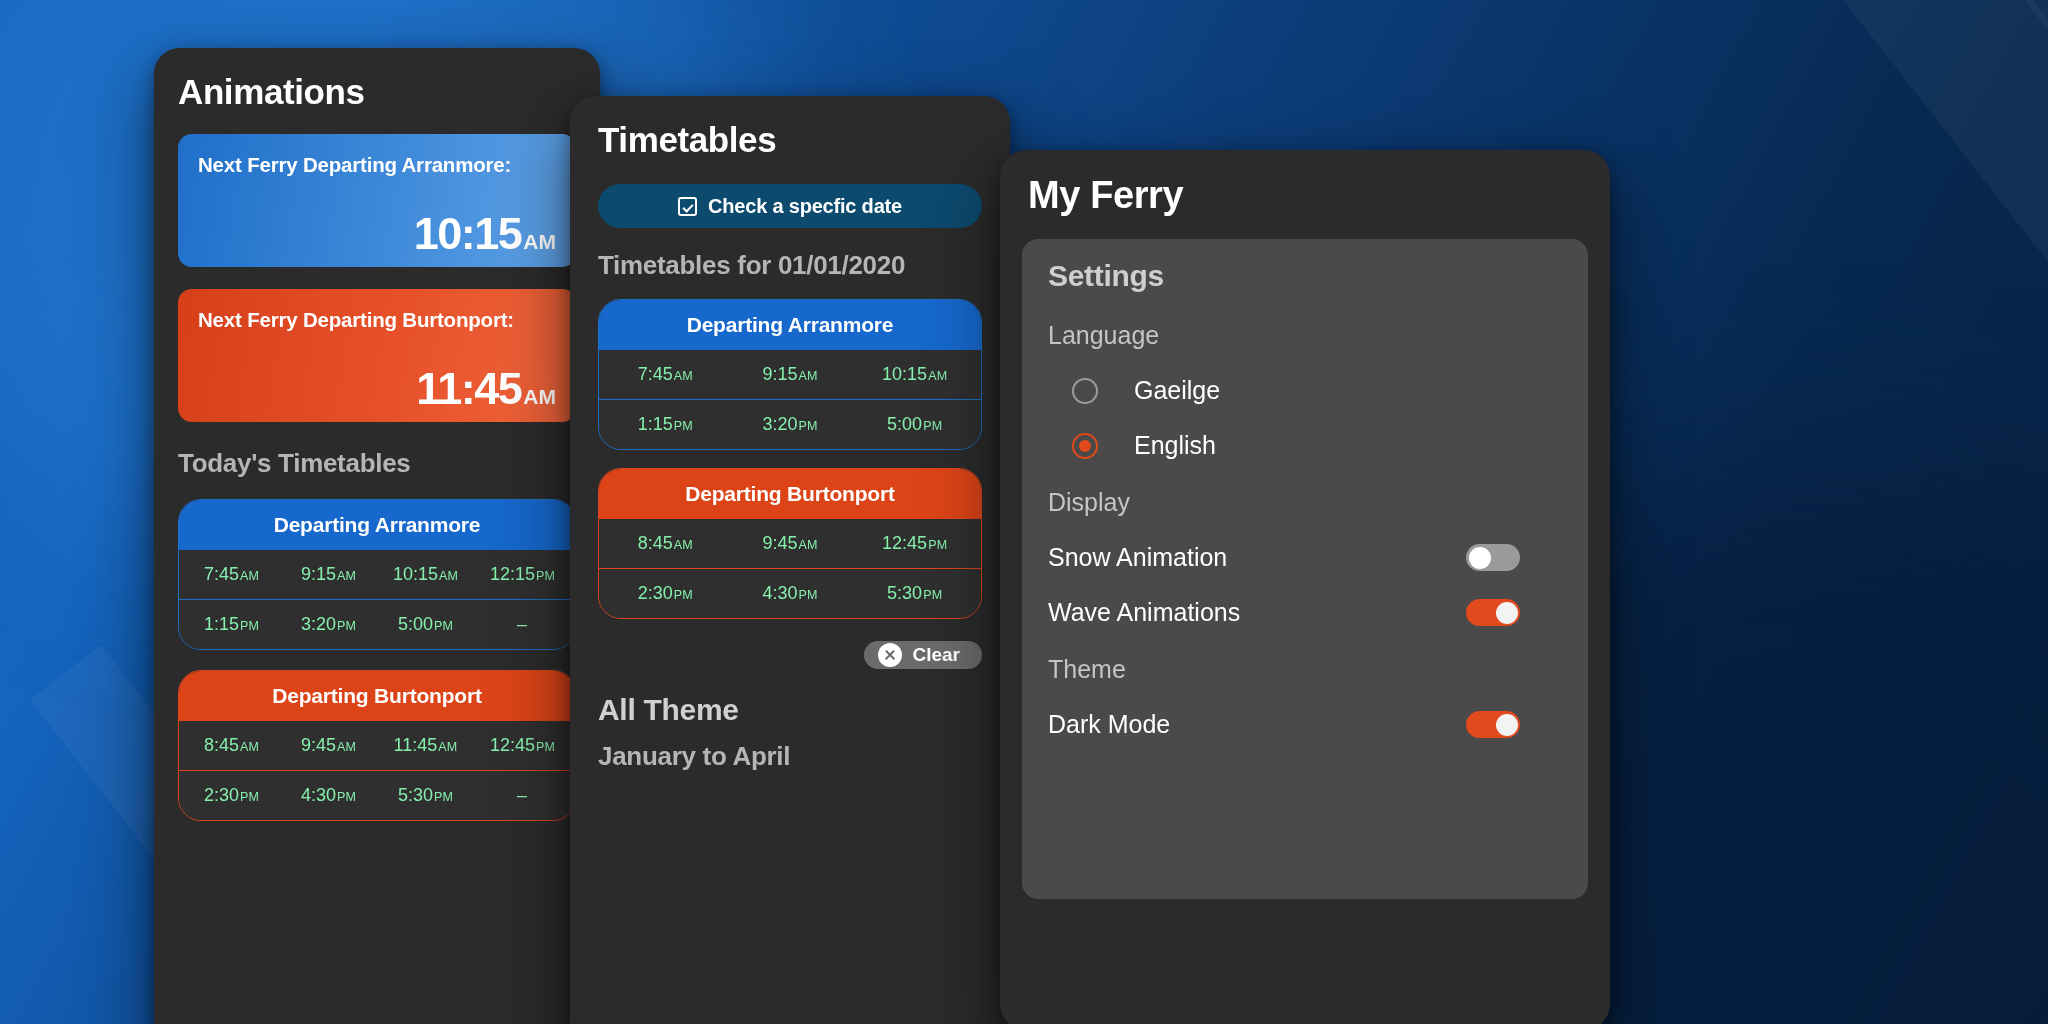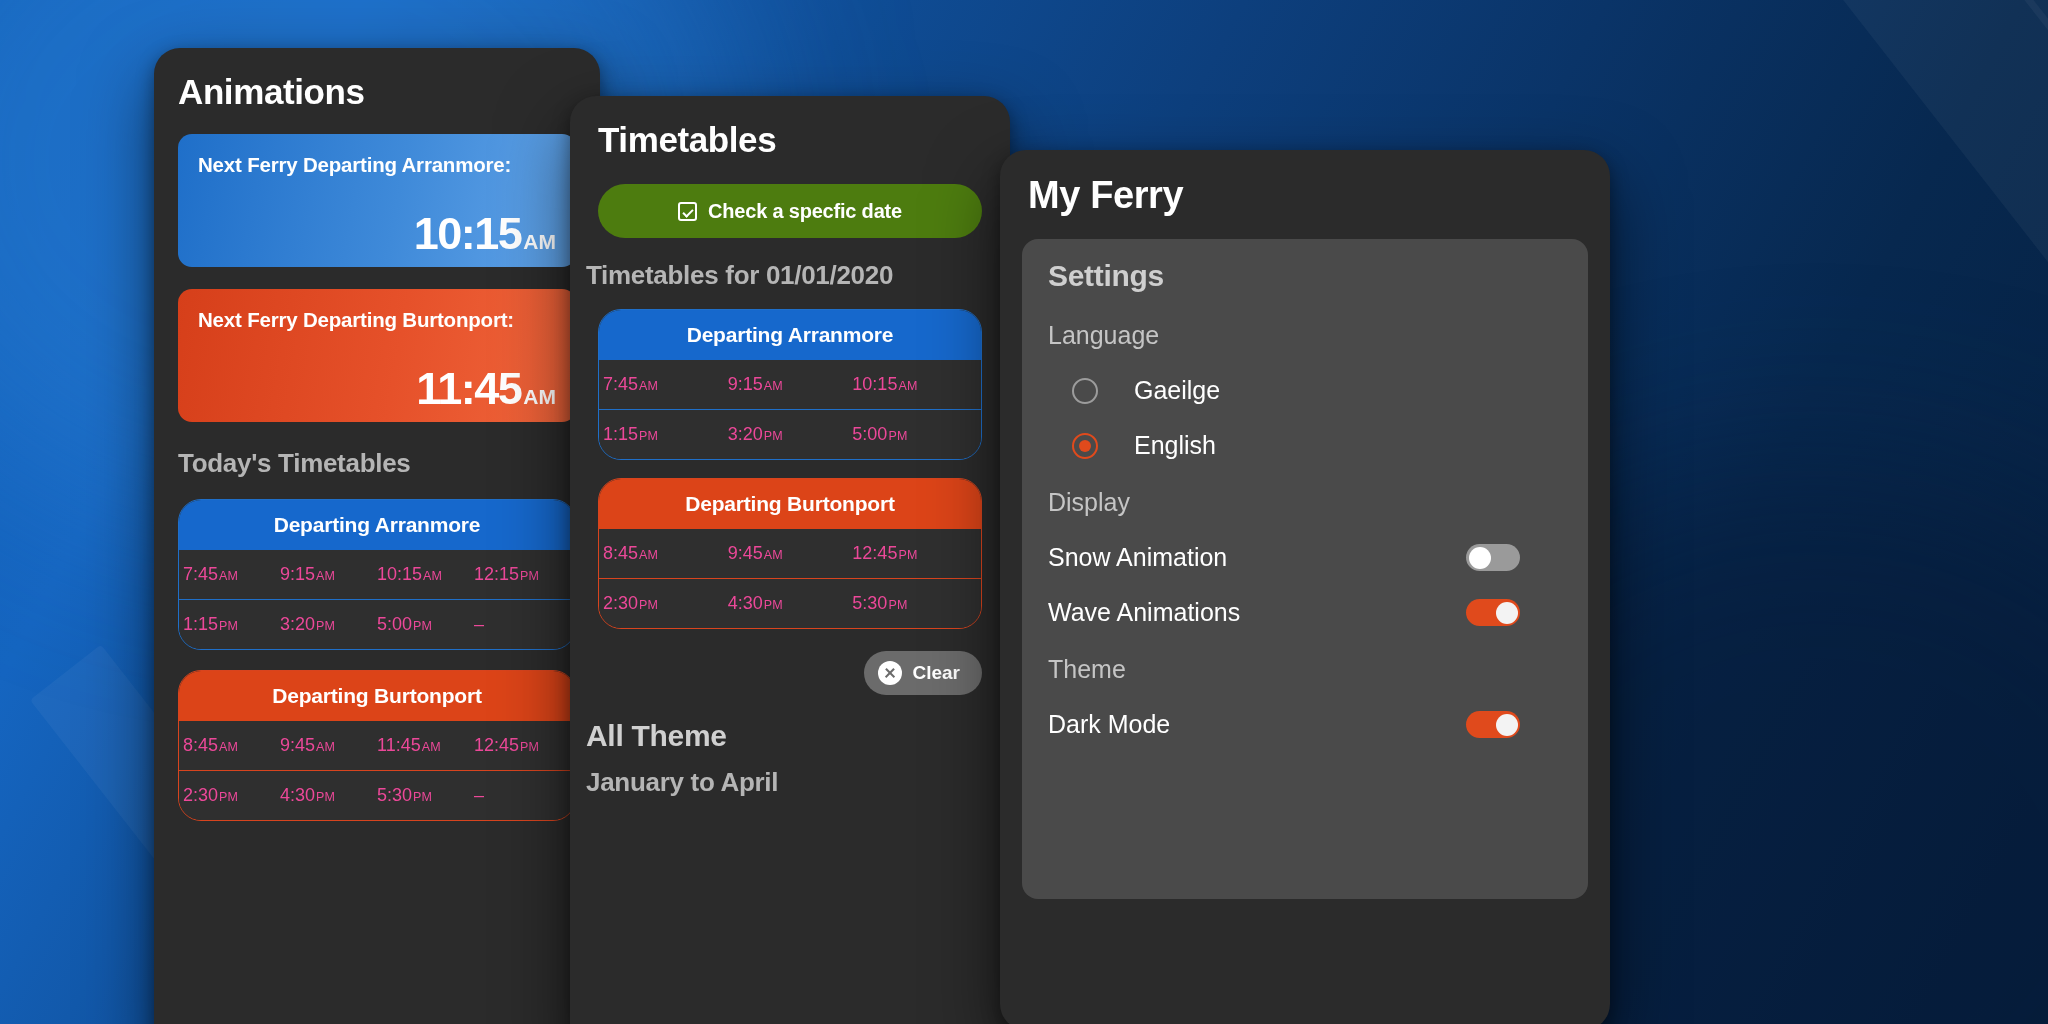--- a/index.html
+++ b/index.html
@@ -125,21 +125,22 @@
   .tt-row {
     display: flex;
     background: #2f2f2f;
     padding: 14px 4px;
   }
   .tt-row + .tt-row.bordered-blue   { border-top: 1.5px solid #1f6fc9; }
   .tt-row + .tt-row.bordered-orange { border-top: 1.5px solid #d8441e; }
 
   .tt-cell {
     flex: 1;
-    color: #ec4899;
+    text-align: center;
+    color: #86efac;
     font-size: 18px;
     white-space: nowrap;
   }
   .tt-cell .mer {
     font-size: 12.5px;
     margin-left: 1px;
     letter-spacing: 0.2px;
   }
 
   
@@ -148,25 +149,25 @@
     width: 440px; height: 960px;
     z-index: 4;
   }
   #win-timetables .win-title {
     font-size: 35px;
     margin: 24px 8px 0 28px;
   }
 
   .check-date-btn {
     margin: 24px 28px 0 28px;
-    background: #4d7c0f;
+    background: #0c4a6e;
     color: #ffffff;
     border: none;
     border-radius: 28px;
-    height: 54px;
+    height: 44px;
     width: calc(100% - 56px);
     font-size: 20px;
     font-weight: bold;
     font-family: "Liberation Sans", sans-serif;
     letter-spacing: -0.2px;
     display: flex;
     align-items: center;
     justify-content: center;
     gap: 11px;
     cursor: pointer;
@@ -181,35 +182,35 @@
   .cal-icon::before {
     content: "";
     position: absolute;
     left: 3px; top: 5px;
     width: 8px; height: 4px;
     border-left: 2px solid #fff;
     border-bottom: 2px solid #fff;
     transform: rotate(-45deg);
   }
 
-  #win-timetables .section-head { margin: 22px 0 0 16px; }
+  #win-timetables .section-head { margin: 22px 0 0 28px; }
 
   #win-timetables .tt-block { margin: 18px 28px 0 28px; }
 
   .clear-row {
     display: flex;
     justify-content: flex-end;
     margin: 22px 28px 0 0;
   }
   .clear-btn {
     background: #6b6b6b;
     color: #ffffff;
     border: none;
     border-radius: 22px;
-    height: 44px;
+    height: 28px;
     padding: 0 22px 0 14px;
     font-size: 19px;
     font-weight: bold;
     font-family: "Liberation Sans", sans-serif;
     display: flex;
     align-items: center;
     gap: 10px;
     cursor: pointer;
   }
   .x-circle {

